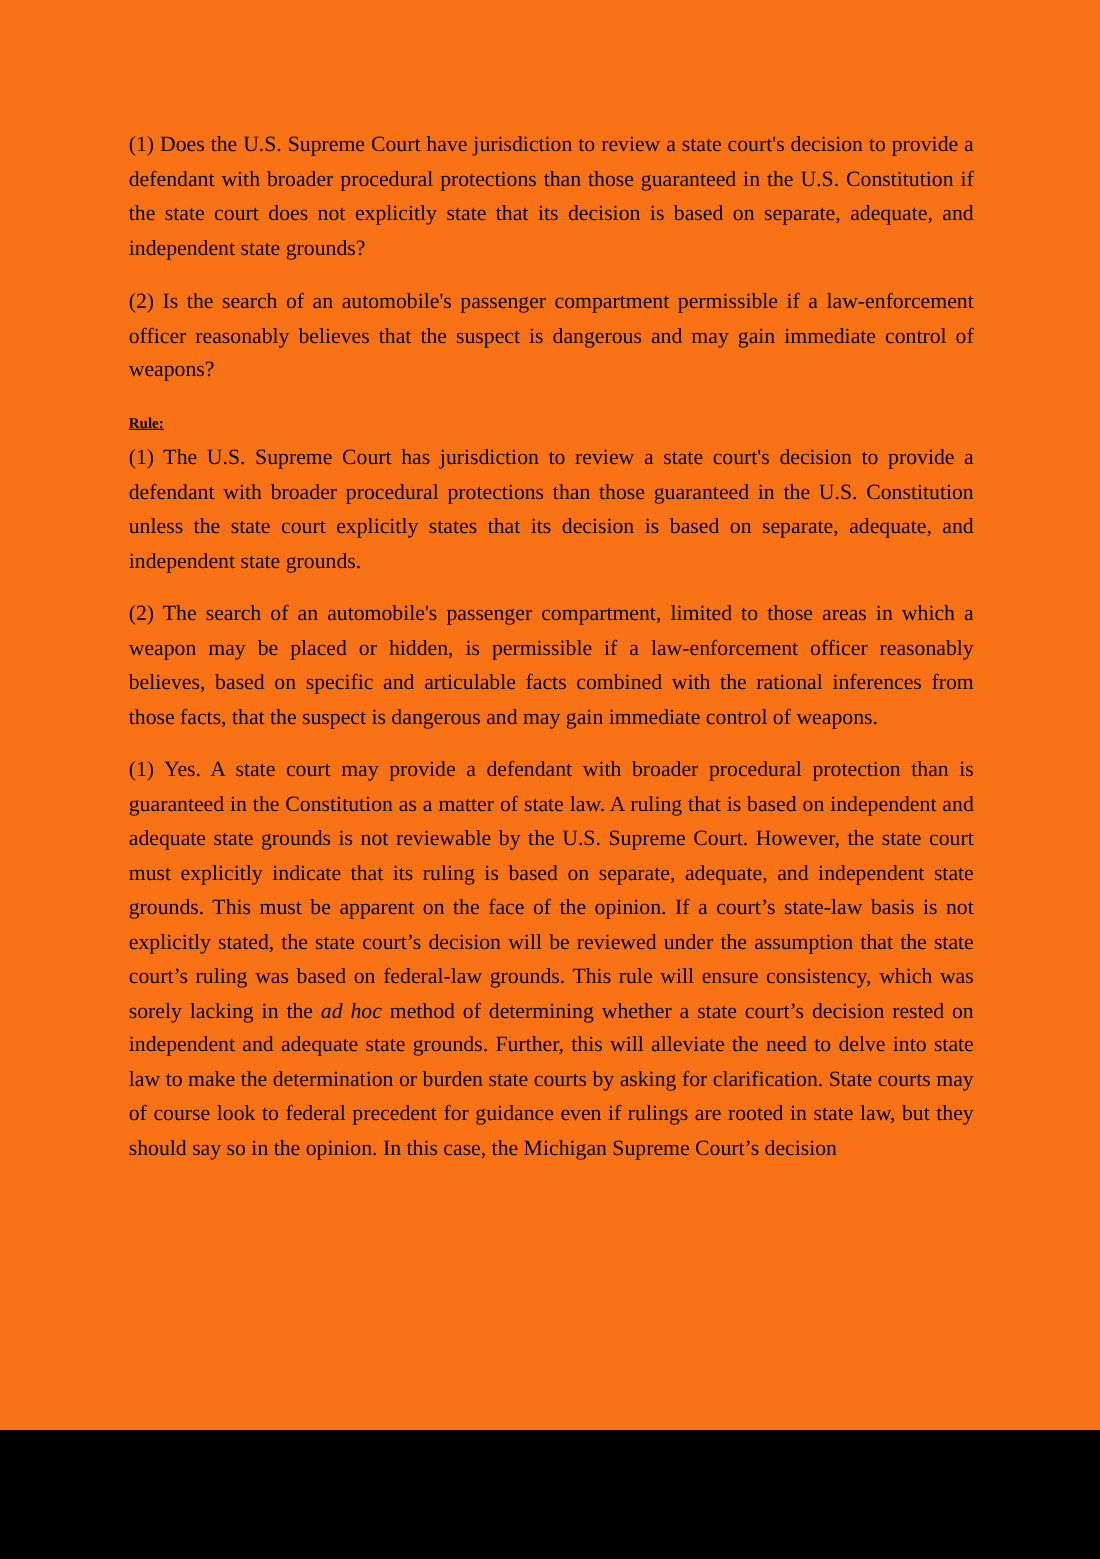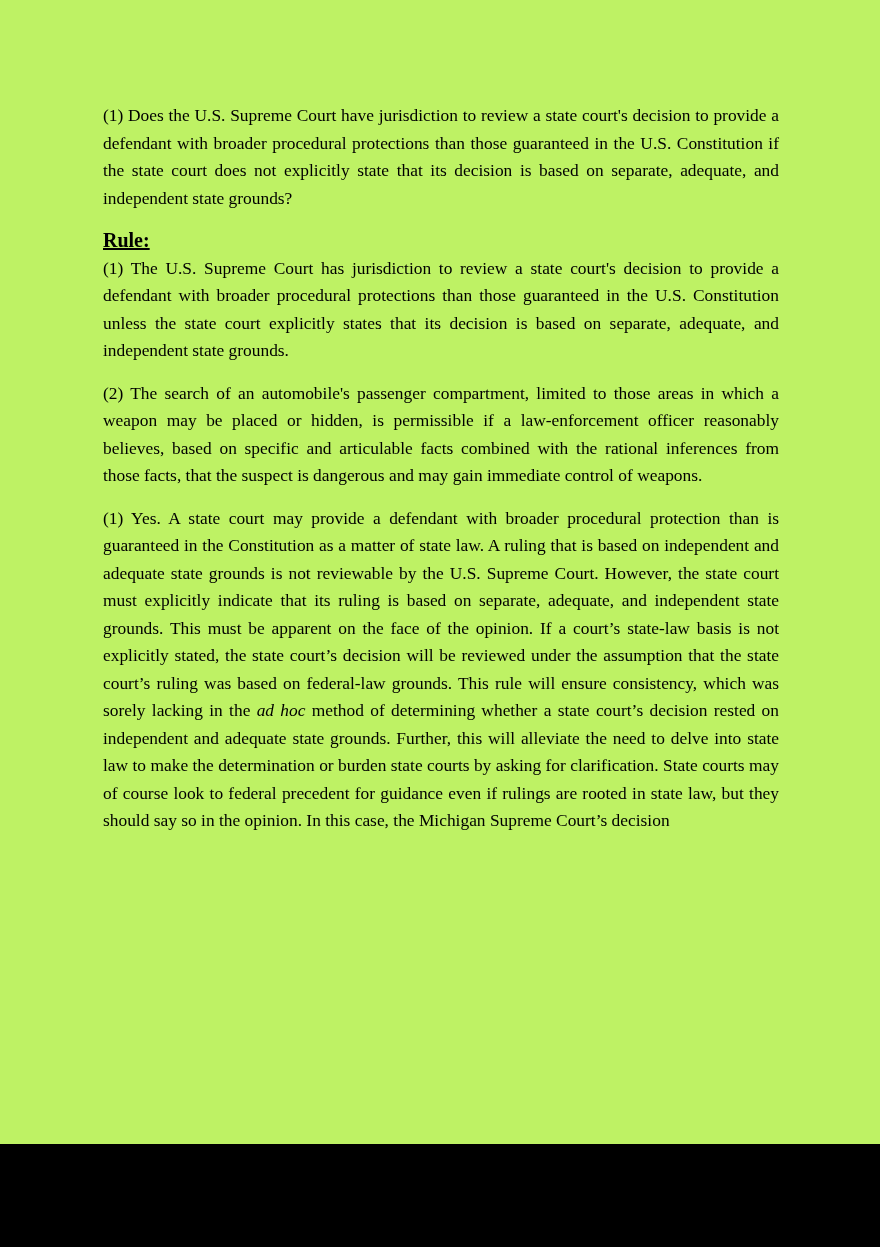--- a/index.html
+++ b/index.html
@@ -5,21 +5,21 @@
 <style>
   html, body {
     margin: 0;
     padding: 0;
     background: #ffffff;
   }
   .page {
     position: relative;
     width: 880px;
     height: 1247px;
-    background: #bef264;
+    background: #f97316;
     overflow: hidden;
   }
   .page-body {
     position: absolute;
     left: 103px;
     top: 102px;
     width: 676px;
   }
   .doc-text {
     font-family: "Liberation Serif", "DejaVu Serif", serif;
@@ -32,21 +32,21 @@
     hyphens: none;
   }
   p.para {
     margin: 0 0 15px 0;
   }
   p.para.tight {
     margin-bottom: 0;
   }
   h2.section-heading {
     font-family: "Liberation Serif", "DejaVu Serif", serif;
-    font-size: 20px;
+    font-size: 12px;
     line-height: 27.5px;
     font-weight: bold;
     text-decoration: underline;
     margin: 0;
     padding: 0;
     text-align: left;
     color: #000000;
     display: block;
   }
   .heading-wrap {
@@ -66,20 +66,21 @@
 </style>
 </head>
 <body>
 
 <div class="page">
 
   <div class="page-body doc-text">
 
     <p class="para">(1) Does the U.S. Supreme Court have jurisdiction to review a state court's decision to provide a defendant with broader procedural protections than those guaranteed in the U.S. Constitution if the state court does not explicitly state that its decision is based on separate, adequate, and independent state grounds?</p>
 
+    <p class="para">(2) Is the search of an automobile's passenger compartment permissible if a law-enforcement officer reasonably believes that the suspect is dangerous and may gain immediate control of weapons?</p>
 
     <div class="heading-wrap">
       <h2 class="section-heading">Rule:</h2>
     </div>
 
     <p class="para">(1) The U.S. Supreme Court has jurisdiction to review a state court's decision to provide a defendant with broader procedural protections than those guaranteed in the U.S. Constitution unless the state court explicitly states that its decision is based on separate, adequate, and independent state grounds.</p>
 
     <p class="para">(2) The search of an automobile's passenger compartment, limited to those areas in which a weapon may be placed or hidden, is permissible if a law-enforcement officer reasonably believes, based on specific and articulable facts combined with the rational inferences from those facts, that the suspect is dangerous and may gain immediate control of weapons.</p>
 
 

